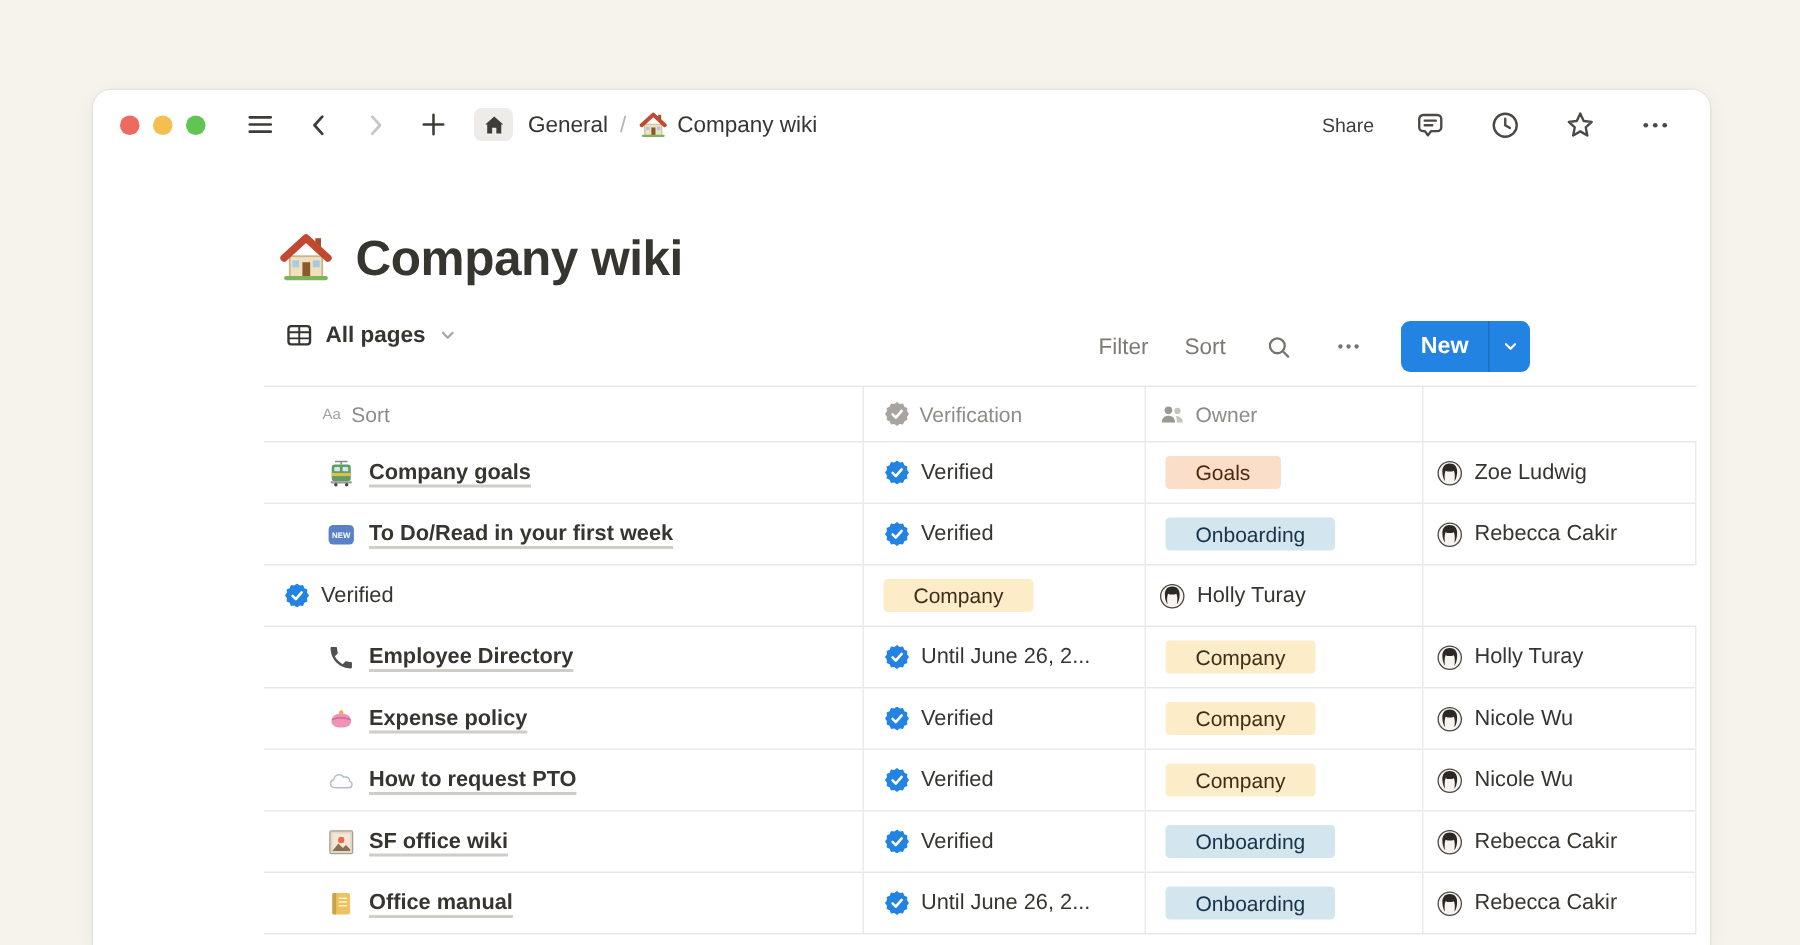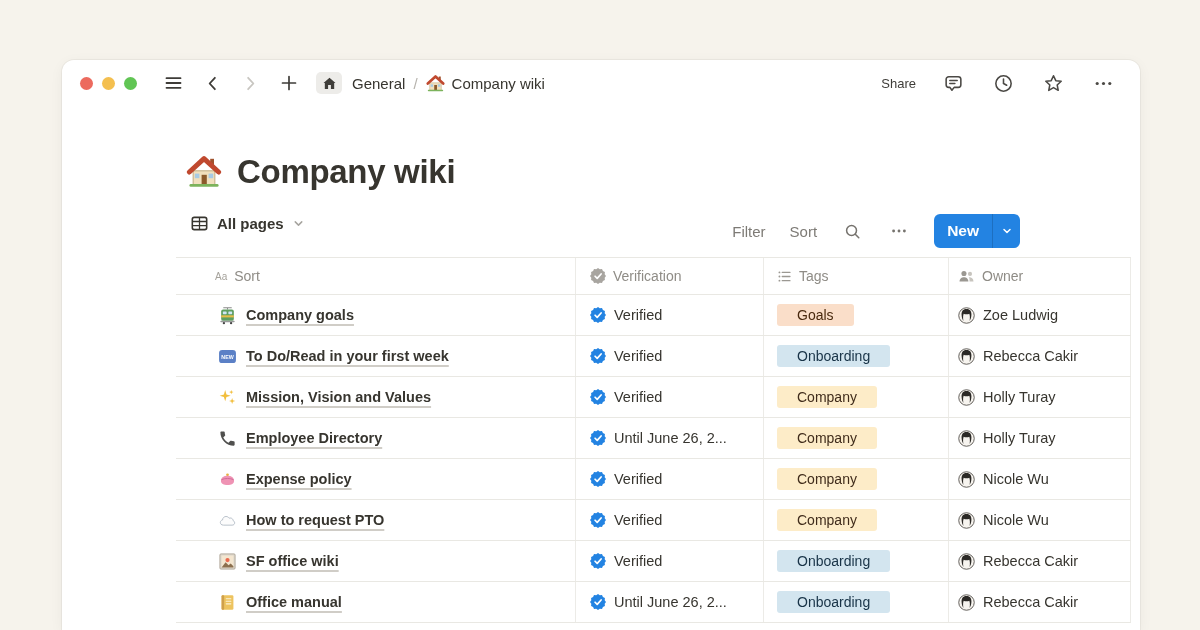--- a/index.html
+++ b/index.html
@@ -211,35 +211,20 @@
         </div>
         <div class="cell c2">
           <span class="hbadge" id="header-badge">
               <svg viewBox="0 0 18 18">
                 <polygon points="18,9 16.53,11.02 16.79,13.5 14.52,14.52 13.5,16.79 11.02,16.53 9,18 6.98,16.53 4.5,16.79 3.48,14.52 1.21,13.5 1.47,11.02 0,9 1.47,6.98 1.21,4.5 3.48,3.48 4.5,1.21 6.98,1.47 9,0 11.02,1.47 13.5,1.21 14.52,3.48 16.79,4.5 16.53,6.98" fill="#A8A5A0"></polygon>
                 <path d="M5.7 9.3 L8.1 11.7 L12.5 6.7" fill="none" stroke="#fff" stroke-width="1.9" stroke-linecap="round" stroke-linejoin="round"></path>
               </svg>
             </span>
           <span>Verification</span>
         </div>
-        <div class="cell c3">
-          <svg width="15" height="15" viewBox="0 0 16 16">
-              <g fill="#9B9892">
-                <circle cx="2.6" cy="3.6" r="1"></circle>
-                <circle cx="2.6" cy="8" r="1"></circle>
-                <circle cx="2.6" cy="12.4" r="1"></circle>
-              </g>
-              <g stroke="#9B9892" stroke-width="1.4" stroke-linecap="round">
-                <path d="M5.6 3.6 H13.8"></path>
-                <path d="M5.6 8 H13.8"></path>
-                <path d="M5.6 12.4 H13.8"></path>
-              </g>
-            </svg>
-          <span>Tags</span>
-        </div>
         <div class="cell c4">
           <svg width="17" height="17" viewBox="0 0 18 18" fill="#9B9892">
               <circle cx="6.3" cy="5.9" r="2.7"></circle>
               <path d="M1.6 14.4 C1.6 11.1 4 9.7 6.3 9.7 C8.6 9.7 11 11.1 11 14.4 Z"></path>
               <circle cx="12.7" cy="6.3" r="2.2" fill="#C7C4BE"></circle>
               <path d="M12 9.9 C14.1 10 16.4 11.3 16.4 14.4 L12.2 14.4 C12.2 12.5 12.3 11 11.4 9.9 Z" fill="#C7C4BE"></path>
             </svg>
           <span>Owner</span>
         </div>
       </div>
@@ -310,30 +295,20 @@
                 <svg viewBox="0 0 18 18">
                   <circle cx="9" cy="9" r="8.2" fill="#F7F4EF" stroke="#4A4742" stroke-width="0.9"></circle>
                   <path d="M9 2.1 C4.9 2.1 3.6 5 3.8 8.3 C3.9 10.9 4.5 13.1 5.7 14.7 C5.1 10.7 5.5 8.5 6.1 7.2 C7.3 8 10.7 8 11.9 7.2 C12.5 8.5 12.9 10.7 12.3 14.7 C13.5 13.1 14.1 10.9 14.2 8.3 C14.4 5 13.1 2.1 9 2.1 Z" fill="#2B2926"></path>
                 </svg>
               </span>
       <span>Rebecca Cakir</span>
     </div>
   </div>
 
   <div class="tgrid trow">
-    <div class="cell c1">
-      <span class="picon">
-                <svg viewBox="0 0 18 18" fill="#F2BE3C">
-                  <path d="M6.8 2 L8 6.1 L12 7.3 L8 8.5 L6.8 12.6 L5.6 8.5 L1.6 7.3 L5.6 6.1 Z"></path>
-                  <path d="M13.4 9.4 L14.1 11.6 L16.3 12.3 L14.1 13 L13.4 15.2 L12.7 13 L10.5 12.3 L12.7 11.6 Z"></path>
-                  <path d="M12.6 1.8 L13.1 3.4 L14.7 3.9 L13.1 4.4 L12.6 6 L12.1 4.4 L10.5 3.9 L12.1 3.4 Z"></path>
-                </svg>
-              </span>
-      <span class="ptitle">Mission, Vision and Values</span>
-    </div>
     <div class="cell c2">
       <span class="vbadge">
                 <svg viewBox="0 0 18 18">
                   <polygon points="18,9 16.53,11.02 16.79,13.5 14.52,14.52 13.5,16.79 11.02,16.53 9,18 6.98,16.53 4.5,16.79 3.48,14.52 1.21,13.5 1.47,11.02 0,9 1.47,6.98 1.21,4.5 3.48,3.48 4.5,1.21 6.98,1.47 9,0 11.02,1.47 13.5,1.21 14.52,3.48 16.79,4.5 16.53,6.98" fill="#2383E2"></polygon>
                   <path d="M5.7 9.3 L8.1 11.7 L12.5 6.7" fill="none" stroke="#fff" stroke-width="1.9" stroke-linecap="round" stroke-linejoin="round"></path>
                 </svg>
               </span>
       <span>Verified</span>
     </div>
     <div class="cell c3">

